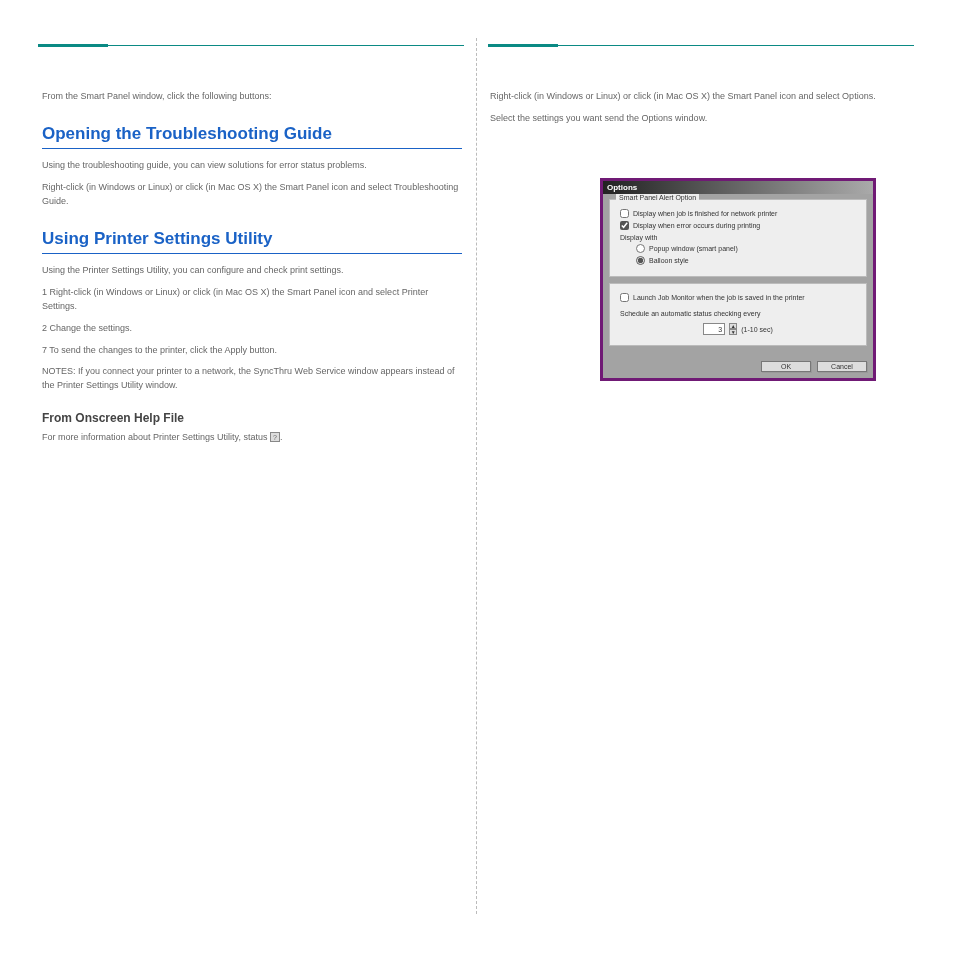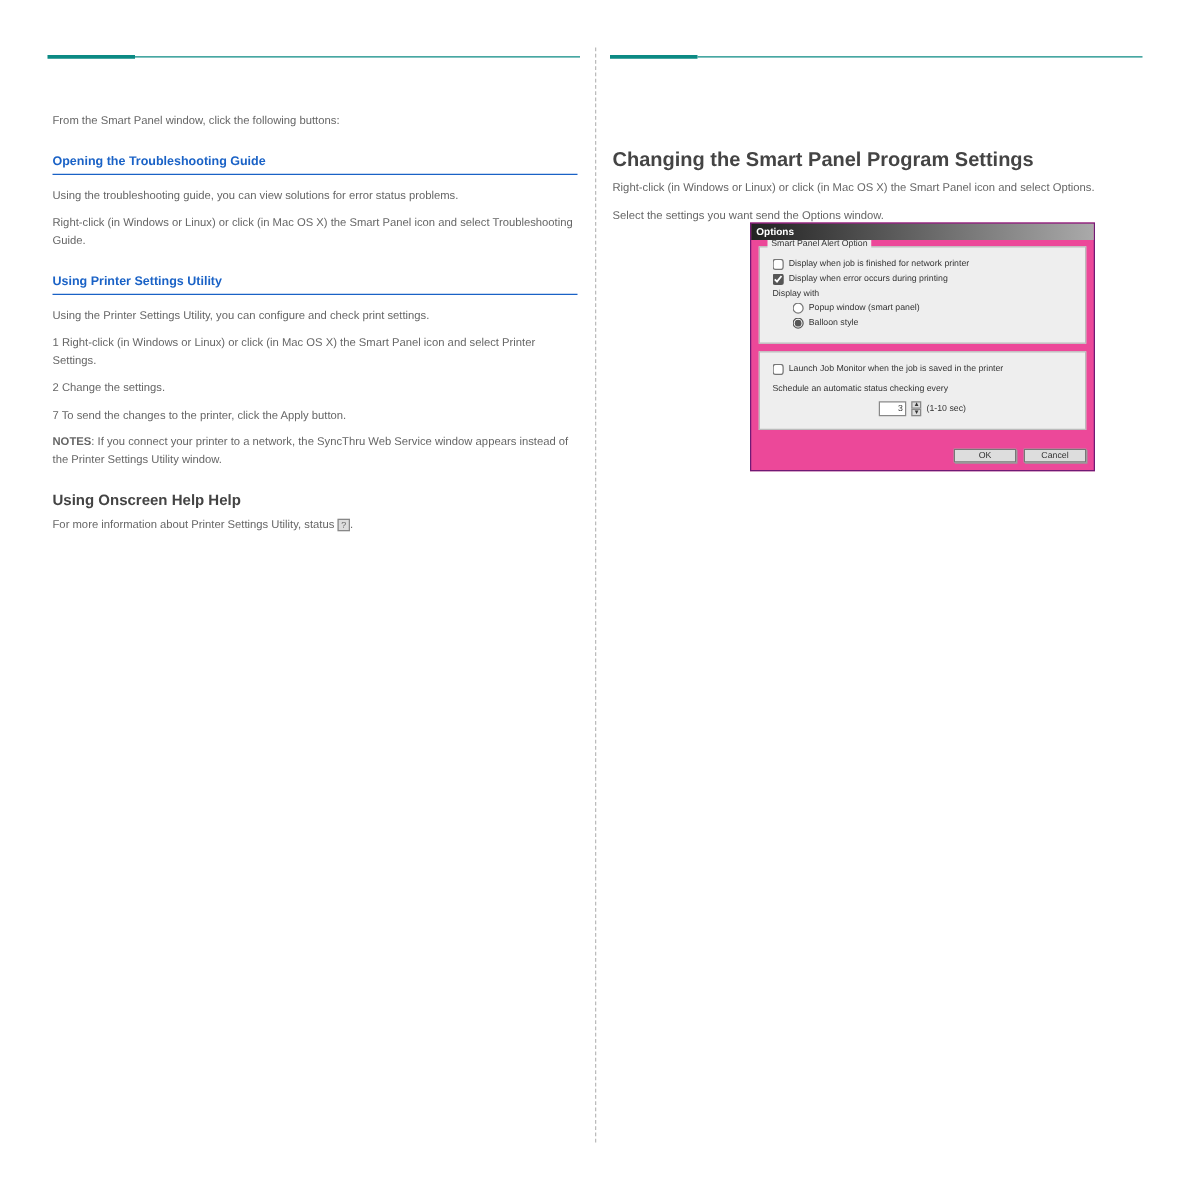--- a/index.html
+++ b/index.html
@@ -40,43 +40,43 @@
   .col.right { left: 490px; }
   h1 {
     font-size: 16px;
     font-weight: bold;
     color: #444;
     margin-top: 30px;
     margin-bottom: 6px;
   }
   h2.link {
     color: #1a62c6;
-    font-size: 10px;
+    font-size: 17px;
     font-weight: bold;
     border-bottom: 1px solid #1a62c6;
     padding-bottom: 4px;
     margin-top: 20px;
     margin-bottom: 10px;
   }
   p.body {
     font-size: 9px;
     line-height: 1.55;
     color: #666;
     margin-bottom: 8px;
   }
-  .note-label { font-weight: bold; text-align: center; }
+  .note-label { font-weight: normal; text-align: center; }
 
   
   .dialog {
     position: absolute;
     left: 600px;
     top: 178px;
     width: 276px;
-    background: #ec4899;
-    border: 1px solid #701a75;
+    background: #a3a3a3;
+    border: 3px solid #701a75;
     font-size: 7px;
     color: #333;
   }
   .dlg-title {
     background: linear-gradient(to right, #222, #aaa);
     color: #fff;
     font-weight: bold;
     padding: 2px 4px;
     font-size: 8px;
   }
@@ -170,29 +170,28 @@
 
   <h2 class="link">Using Printer Settings Utility</h2>
   <p class="body">Using the Printer Settings Utility, you can configure and check print settings.</p>
   <p class="body">1 Right-click (in Windows or Linux) or click (in Mac OS X) the Smart Panel icon and select Printer Settings.</p>
   <p class="body">2 Change the settings.</p>
   <p class="body">7 To send the changes to the printer, click the Apply button.</p>
   <p class="body">
     <span class="note-label">NOTES</span><span>: If you connect your printer to a network, the SyncThru Web Service window appears instead of the Printer Settings Utility window.</span>
   </p>
 
-  <h1 style="font-size:12px;margin-top:18px;">Using Onscreen Help Help</h1>
+  <h1 style="font-size:12px;margin-top:18px;">From Onscreen Help File</h1>
   <p class="body">
     <span>For more information about Printer Settings Utility, status </span>
     <span style="display:inline-block;width:10px;height:10px;border:1px solid #888;background:#ddd;text-align:center;line-height:9px;font-size:7px;">?</span>.
   </p>
 </div>
 
 <div class="col right">
-  <h1>Changing the Smart Panel Program Settings</h1>
   <p class="body">Right-click (in Windows or Linux) or click (in Mac OS X) the Smart Panel icon and select Options.</p>
   <p class="body">Select the settings you want send the Options window.</p>
 </div>
 
 <div class="dialog">
   <div class="dlg-title">Options</div>
   <div class="dlg-body">
 
     <div class="groupbox">
       <div class="legend">Smart Panel Alert Option</div>

